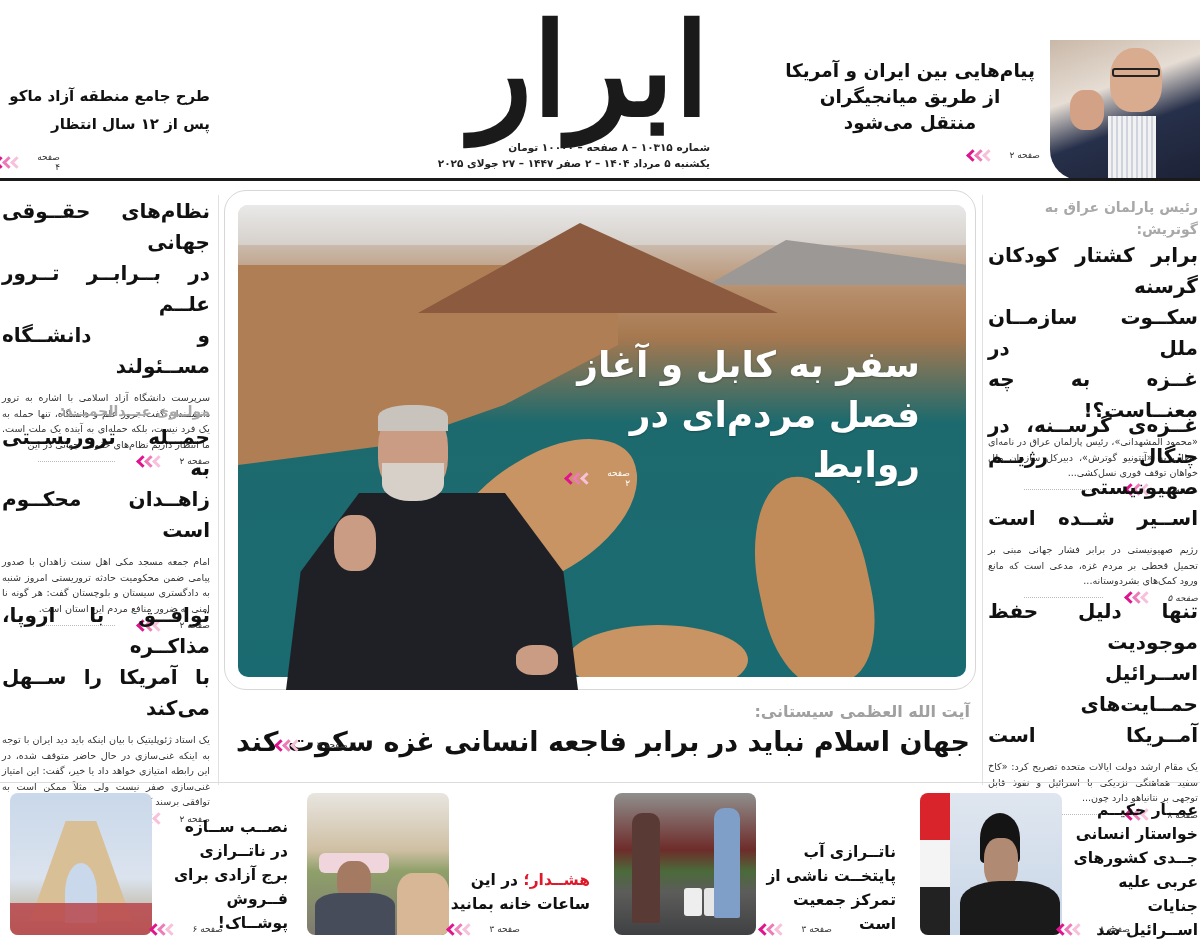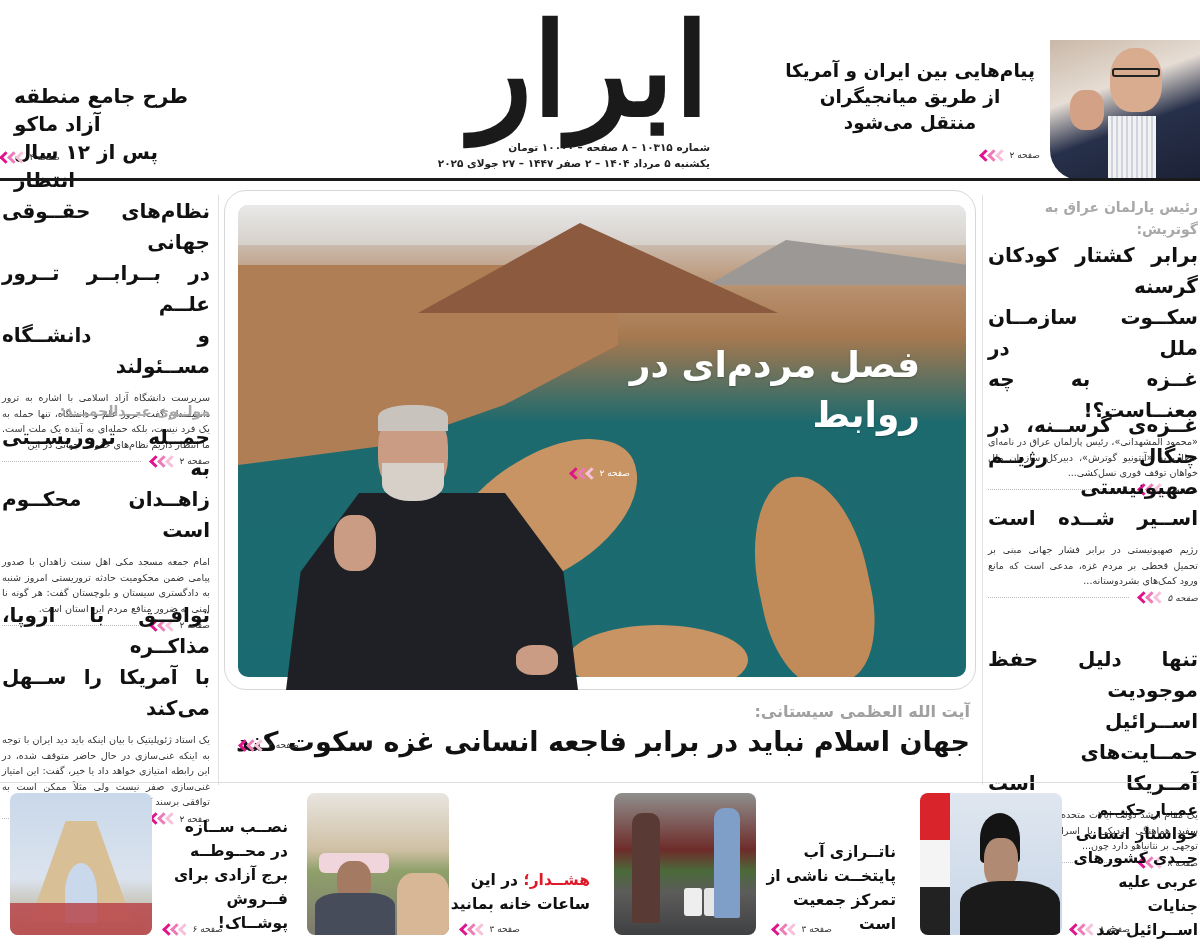--- a/index.html
+++ b/index.html
@@ -13,24 +13,24 @@
   .issue-line { left: 430px; top: 139px; width: 280px; font-size: 10.5px; font-weight: bold; color: #222; text-align: right; line-height: 16px; }
   .masthead-rule { left: 0; top: 178px; width: 1200px; height: 3px; background: #1a1a1a; }
 
   .top-right-headline { right: 160px; top: 58px; width: 260px; font-size: 18.5px; font-weight: bold; line-height: 26px; text-align: center; color: #111; }
   .top-right-photo { right: 0; top: 40px; width: 150px; height: 140px; border-radius: 0 0 0 30px; background: linear-gradient(160deg,#c9b8a8 0%,#e6ddd4 35%,#27304a 60%,#1c2236 100%); overflow: hidden; }
   .top-right-photo .face { position: absolute; left: 60px; top: 8px; width: 52px; height: 64px; border-radius: 45% 45% 40% 40%; background: #d9ab8f; }
   .top-right-photo .glasses { position: absolute; left: 62px; top: 28px; width: 48px; height: 9px; border: 2px solid #222; border-radius: 3px; }
   .top-right-photo .shirt { position: absolute; left: 58px; top: 76px; width: 48px; height: 70px; background: repeating-linear-gradient(90deg,#f2f2f2 0 3px,#cfd3dd 3px 5px); }
   .top-right-photo .hand { position: absolute; left: 20px; top: 50px; width: 34px; height: 40px; border-radius: 40%; background: #d3a286; }
 
-  .top-left-headline { left: 14px; top: 82px; width: 210px; font-size: 20px; font-weight: bold; line-height: 28px; text-align: left; }
-
-  
-  .pref { display: flex; align-items: center; gap: 4px; font-size: 9px; color: #333; direction: rtl; }
+  .top-left-headline { left: 0; top: 82px; width: 210px; font-size: 15px; font-weight: bold; line-height: 28px; text-align: right; }
+
+  
+  .pref { display: flex; align-items: center; gap: 17px; font-size: 9px; color: #333; direction: rtl; padding-left: 36px; }
   .pref .arrows { display: inline-flex; direction: ltr; gap: 0; }
   .pref .chev { width: 9px; height: 9px; border-left: 3.5px solid #e0148c; border-bottom: 3.5px solid #e0148c; transform: rotate(45deg); margin-right: -1px; }
   .pref .chev.c2 { border-color: #ee7ab8; }
   .pref .chev.c3 { border-color: #f7c1dc; }
   .dotted { flex: 1; border-bottom: 1px dotted #bbb; height: 1px; margin-right: 6px; }
 
   
   .col-rule-r { left: 982px; top: 195px; width: 1px; height: 590px; background: #e1e1e1; }
   .col-rule-l { left: 218px; top: 195px; width: 1px; height: 590px; background: #e1e1e1; }
 
@@ -160,21 +160,21 @@
     <span>صفحه ۵</span>
     <span class="arrows">
         <i class="chev"></i>
         <i class="chev c2"></i>
         <i class="chev c3"></i>
       </span>
     <span class="dotted"></span>
   </div>
 </div>
 
-<div class="story" style="right:2px; top:596px; width:210px;margin-top:48px;">
+<div class="story" style="right:2px; top:596px; width:210px;">
   <div class="headline">
     <div>تنها دلیل حفظ موجودیت</div>
     <div>اســرائیل حمــایت‌های</div>
     <div>آمــریکا است</div>
   </div>
   <div class="lead">یک مقام ارشد دولت ایالات متحده تصریح کرد: «کاخ سفید هماهنگی نزدیکی با اسرائیل و نفوذ قابل توجهی بر نتانیاهو دارد چون...</div>
   <div class="pref" style="margin-top:4px;">
     <span>صفحه ۸</span>
     <span class="arrows">
         <i class="chev"></i>
@@ -250,20 +250,21 @@
 </div>
 <div class="abs hero-person">
   <div class="body"></div>
   <div class="head"></div>
   <div class="hair"></div>
   <div class="beard"></div>
   <div class="hand"></div>
   <div class="hand2"></div>
 </div>
 <div class="abs hero-title">
+  <div>سفر به کابل و آغاز</div>
   <div>فصل مردم‌ای در روابط</div>
 </div>
 <div class="abs hero-pref">
   <div class="pref">
     <span>صفحه ۲</span>
     <span class="arrows">
         <i class="chev"></i>
         <i class="chev c2"></i>
         <i class="chev c3"></i>
       </span>
@@ -353,21 +354,21 @@
 </div>
 
 <div class="btile" style="left:8px; width:300px;">
   <div class="bphoto photo-azadi" style="left:2px;">
     <div style="position:absolute;left:20px;top:28px;width:102px;height:100px;background:#d8bf95;clip-path:polygon(35% 0,65% 0,100% 100%,0 100%);"></div>
     <div style="position:absolute;left:55px;top:70px;width:32px;height:60px;background:#c9d8ea;border-radius:50% 50% 0 0;"></div>
     <div style="position:absolute;left:0;top:110px;width:142px;height:32px;background:#b9454b;opacity:.85;"></div>
   </div>
   <div class="btitle" style="right:20px; top:25px; width:130px;">
     <div>نصــب ســازه</div>
-    <div>در محــوطــه</div>
+    <div>در ناتــرازی</div>
     <div>برج آزادی برای</div>
     <div>فــروش پوشــاک!</div>
   </div>
   <div class="pref" style="position:absolute; right:85px; top:134px;">
     <span>صفحه ۶</span>
     <span class="arrows">
         <i class="chev"></i>
         <i class="chev c2"></i>
         <i class="chev c3"></i>
       </span>

